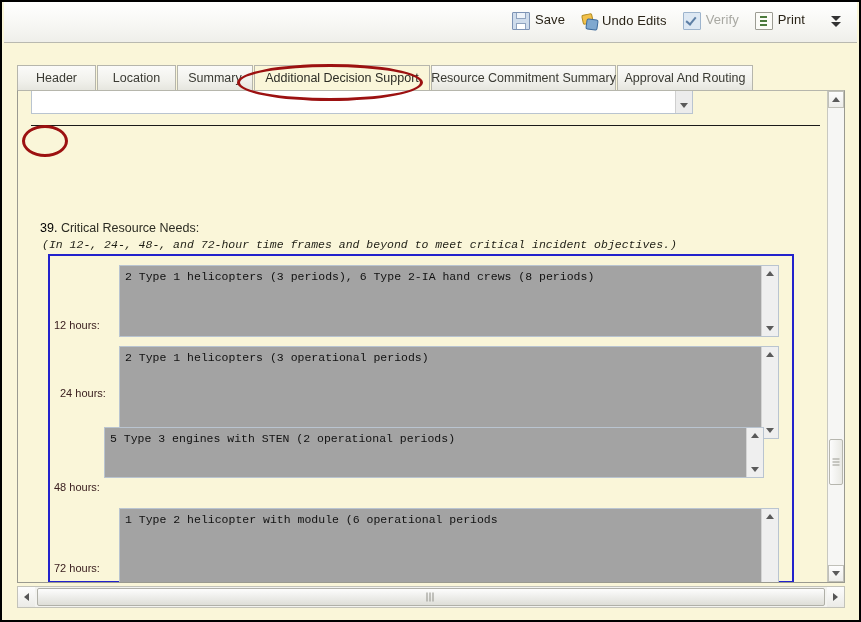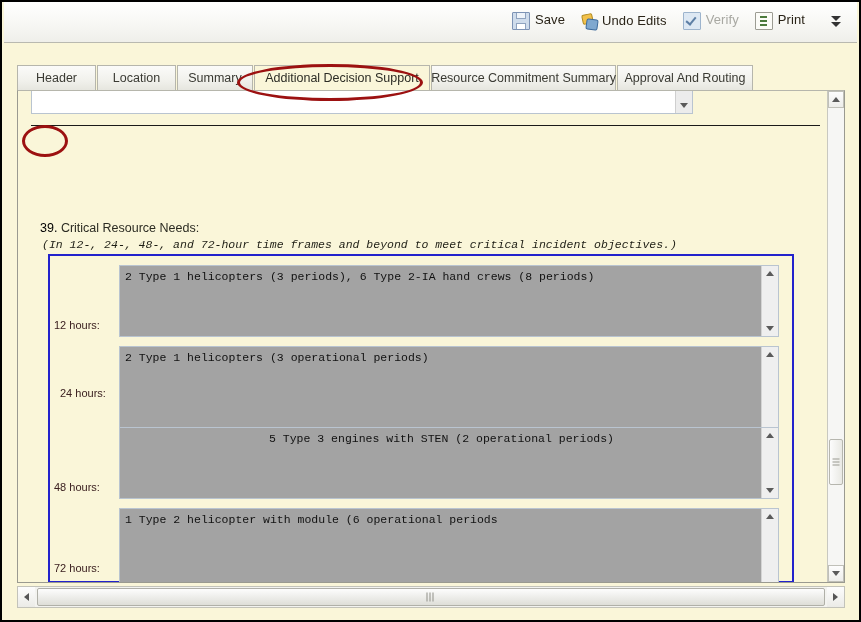--- a/index.html
+++ b/index.html
@@ -286,21 +286,21 @@
       <div class="row-label" style="left:36px;top:296px;margin-left:6px;">24 hours:</div>
       <div class="ta-wrap" style="left:101px;top:255px;width:660px;height:93px;">
         <div class="ta-text">2 Type 1 helicopters (3 operational periods)</div>
         <div class="ta-sb">
           <span class="sb-arrow up"></span>
           <span class="sb-arrow down"></span>
         </div>
       </div>
 
       <div class="row-label" style="left:36px;top:390px;">48 hours:</div>
-      <div class="ta-wrap" style="left:101px;top:336px;width:660px;height:72px;text-align:center;">
+      <div class="ta-wrap" style="left:86px;top:336px;width:660px;height:51px;">
         <div class="ta-text">5 Type 3 engines with STEN (2 operational periods)</div>
         <div class="ta-sb">
           <span class="sb-arrow up"></span>
           <span class="sb-arrow down"></span>
         </div>
       </div>
 
       <div class="row-label" style="left:36px;top:471px;">72 hours:</div>
       <div class="ta-wrap" style="left:101px;top:417px;width:660px;height:92px;">
         <div class="ta-text">1 Type 2 helicopter with module (6 operational periods</div>

